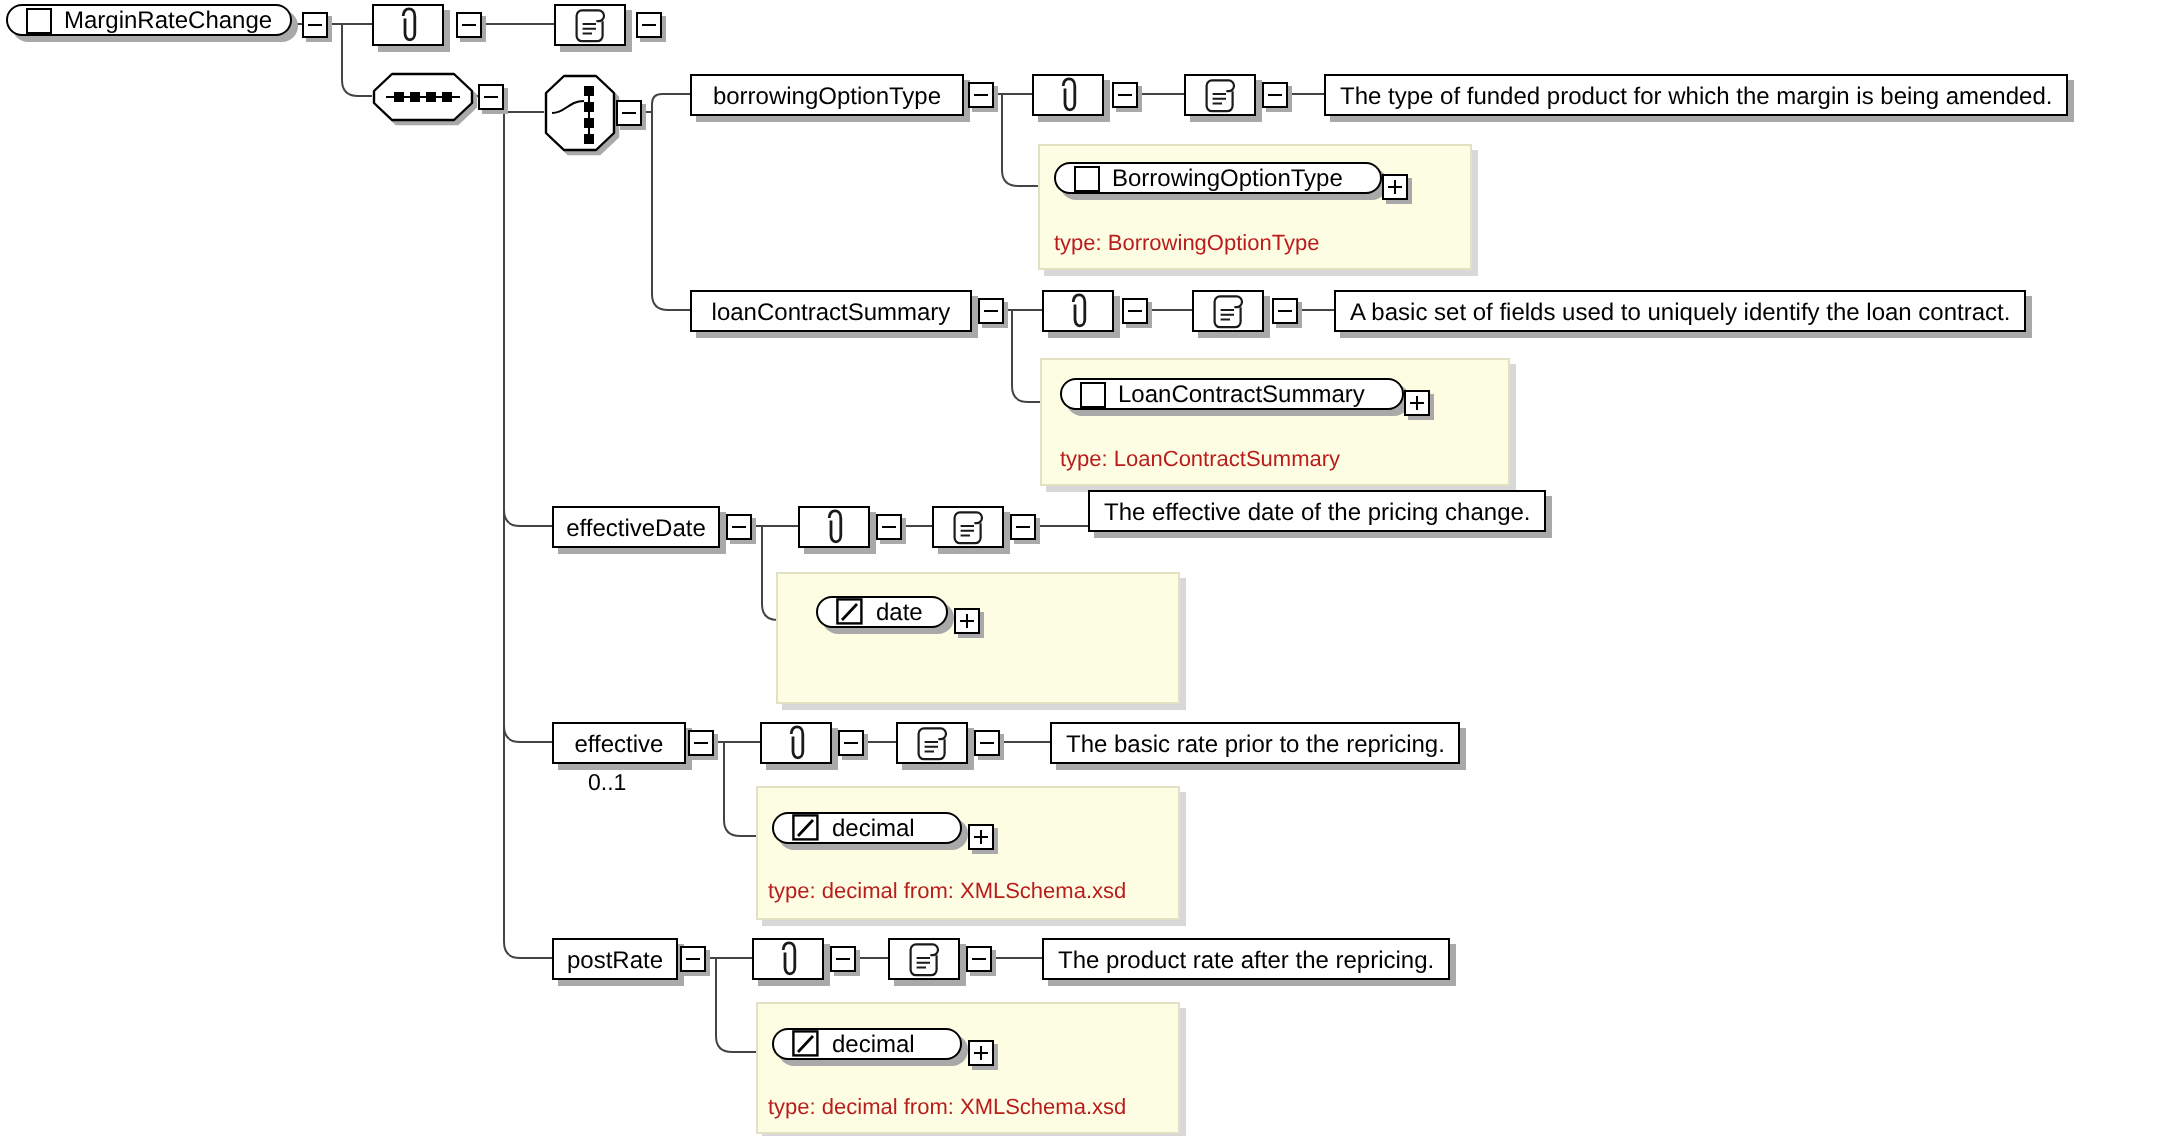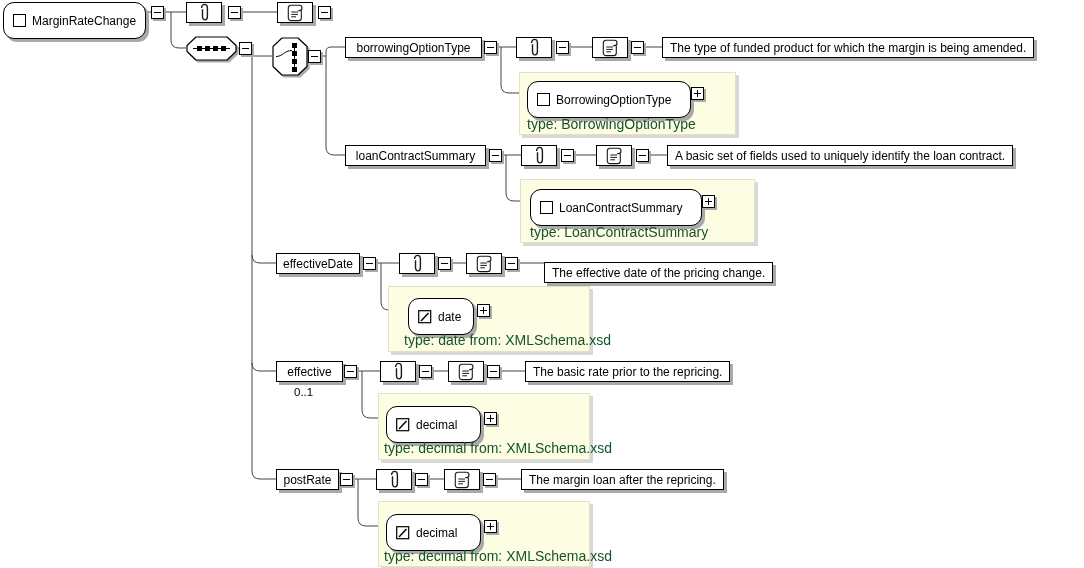--- a/index.html
+++ b/index.html
@@ -4,28 +4,28 @@
 <style>
   html,body{margin:0;padding:0;background:#fff;}
   .canvas{position:relative;width:1084px;height:568px;background:#fff;overflow:hidden;
           font-family:"Liberation Sans",sans-serif;font-size:12px;color:#000;}
   svg.wires{position:absolute;left:0;top:0;z-index:0;}
   .box{position:absolute;background:#fff;border:1px solid #000;box-sizing:border-box;
        box-shadow:3px 3px 0 #a9a9a9;display:flex;align-items:center;height:21px;z-index:2;}
   .ebox{justify-content:center;padding:0 4px;}
   .abox{padding:0 7px;white-space:nowrap;}
   .iconbox{justify-content:center;width:36px;}
-  .gbox{border-radius:11px;padding:0 9px;gap:6px;height:37px;justify-content:flex-start;}
+  .gbox{border-radius:11px;padding:0 9px;gap:6px;height:16px;justify-content:flex-start;}
   .btn{position:absolute;width:13px;height:13px;background:#fff;border:1px solid #000;
        box-sizing:border-box;box-shadow:2px 2px 0 #a9a9a9;z-index:3;cursor:pointer;}
   .btn::before{content:"";position:absolute;left:2px;right:2px;top:5px;height:1px;background:#000;}
   .btn.plus::after{content:"";position:absolute;top:2px;bottom:2px;left:5px;width:1px;background:#000;}
   .ybox{position:absolute;background:#fdfde3;border:1px solid #e2e2c3;box-sizing:border-box;
         box-shadow:3px 3px 0 #d8d8d8;z-index:1;}
-  .caption{position:absolute;color:#14532d;font-size:14px;white-space:nowrap;z-index:2;}
+  .caption{position:absolute;color:#b91c1c;font-size:11px;white-space:nowrap;z-index:2;}
   .card{position:absolute;font-size:11.5px;z-index:2;}
   .sq{width:11px;height:11px;border:1px solid #000;background:#fff;flex:none;}
   .oct{position:absolute;z-index:2;filter:drop-shadow(2px 2px 0 #a9a9a9);}
 </style>
 </head>
 <body>
 
 <div class="canvas">
 
   <svg class="wires" width="1084" height="568">
@@ -175,31 +175,30 @@
   <div class="box iconbox" style="left:466px;top:253px">
     <svg width="20" height="20" viewBox="0 0 20 20">
       <g fill="none" stroke="#1a1a1a" stroke-width="1.1">
         <path d="M6 2.2 h8.3 a2.7 2.7 0 0 1 0 5.4 h-1.1"></path>
         <path d="M6 2.2 a2.7 2.7 0 0 0 -2.7 2.7 v10 a2.7 2.7 0 0 0 2.7 2.7 h7.6 a2.7 2.7 0 0 0 2.7 -2.7 v-7.3"></path>
         <path d="M6.3 9 H13 M6.3 11.4 H13 M6.3 13.8 H11" stroke-width="1"></path>
       </g>
     </svg>
   </div>
   <div class="btn" style="left:505px;top:257px"></div>
-  <div class="box abox" style="left:544px;top:262px">The effective date of the pricing change.</div>
+  <div class="box abox" style="left:544px;top:245px">The effective date of the pricing change.</div>
 
   <div class="box gbox" style="left:408px;top:298px;width:66px">
     <svg width="14" height="14" viewBox="0 0 14 14" style="flex:none">
       <rect x="0.7" y="0.7" width="12" height="12" fill="#fff" stroke="#000" stroke-width="1.2"></rect>
       <line x1="3" y1="11" x2="10.5" y2="3" stroke="#000" stroke-width="1.4"></line>
     </svg>
     <span>date</span>
   </div>
   <div class="btn plus" style="left:477px;top:304px"></div>
-  <div class="caption" style="left:404px;top:332px">type: date from: XMLSchema.xsd</div>
 
   <div class="box ebox" style="left:276px;top:361px;width:67px">
     <span>effective</span>
   </div>
   <div class="card" style="left:294px;top:386px">0..1</div>
   <div class="btn" style="left:344px;top:365px"></div>
   <div class="box iconbox" style="left:380px;top:361px">
     <svg width="15" height="19" viewBox="0 0 15 19">
       <path d="M4.6 5 C4.6 2.8 5.9 1.4 7.5 1.4 C9.1 1.4 10.4 2.8 10.4 5 V13.6 C10.4 15.5 9.4 16.9 7.9 16.9 C6.4 16.9 5.5 15.5 5.5 13.6 V6.2" fill="none" stroke="#1a1a1a" stroke-width="1.4"></path>
     </svg>
@@ -240,21 +239,21 @@
   <div class="box iconbox" style="left:444px;top:469px">
     <svg width="20" height="20" viewBox="0 0 20 20">
       <g fill="none" stroke="#1a1a1a" stroke-width="1.1">
         <path d="M6 2.2 h8.3 a2.7 2.7 0 0 1 0 5.4 h-1.1"></path>
         <path d="M6 2.2 a2.7 2.7 0 0 0 -2.7 2.7 v10 a2.7 2.7 0 0 0 2.7 2.7 h7.6 a2.7 2.7 0 0 0 2.7 -2.7 v-7.3"></path>
         <path d="M6.3 9 H13 M6.3 11.4 H13 M6.3 13.8 H11" stroke-width="1"></path>
       </g>
     </svg>
   </div>
   <div class="btn" style="left:483px;top:473px"></div>
-  <div class="box abox" style="left:521px;top:469px">The margin loan after the repricing.</div>
+  <div class="box abox" style="left:521px;top:469px">The product rate after the repricing.</div>
 
   <div class="box gbox" style="left:386px;top:514px;width:95px">
     <svg width="14" height="14" viewBox="0 0 14 14" style="flex:none">
       <rect x="0.7" y="0.7" width="12" height="12" fill="#fff" stroke="#000" stroke-width="1.2"></rect>
       <line x1="3" y1="11" x2="10.5" y2="3" stroke="#000" stroke-width="1.4"></line>
     </svg>
     <span>decimal</span>
   </div>
   <div class="btn plus" style="left:484px;top:520px"></div>
   <div class="caption" style="left:384px;top:548px">type: decimal from: XMLSchema.xsd</div>

